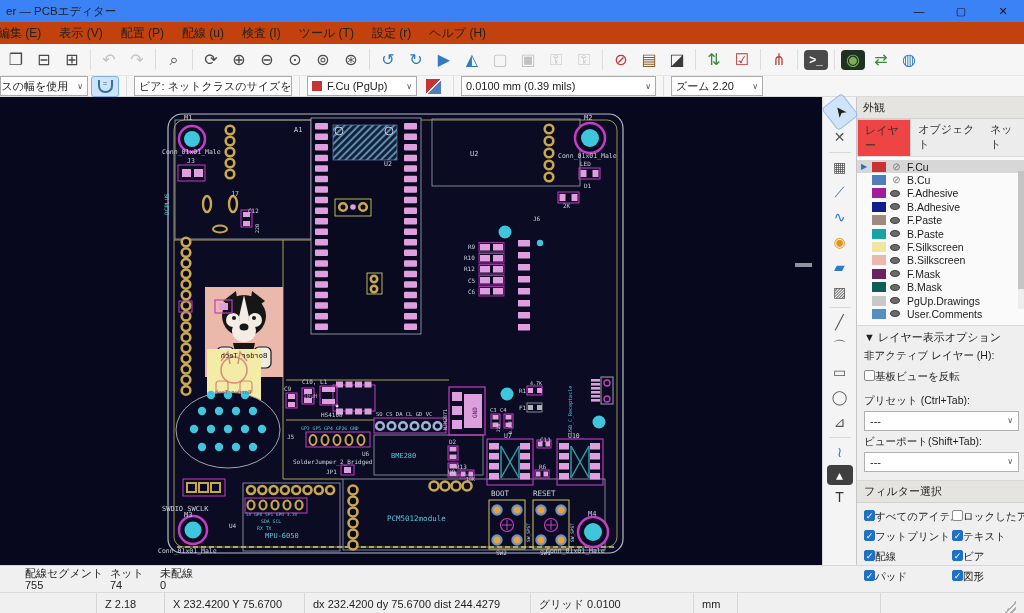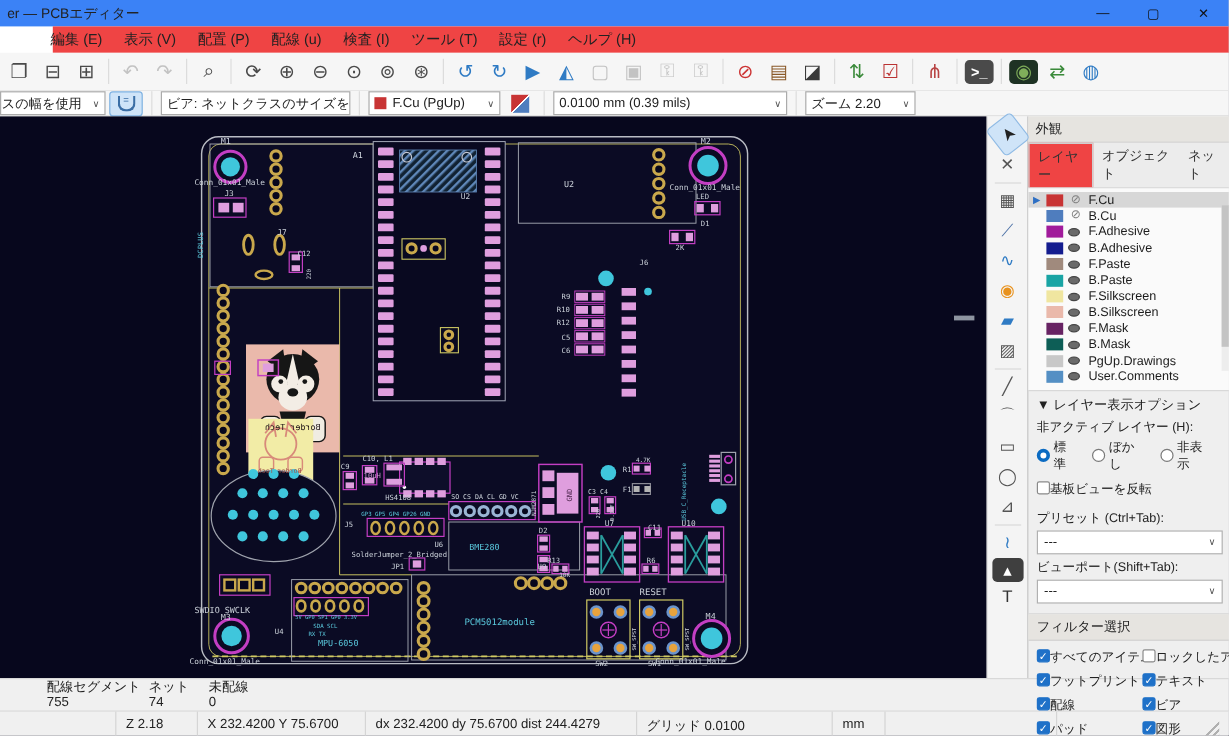--- a/index.html
+++ b/index.html
@@ -2,21 +2,21 @@
 <html><head>
 <meta charset="utf-8">
 <style>
   html,body{margin:0;padding:0;}
   body{width:1024px;height:613px;overflow:hidden;position:relative;background:#fff;
        font-family:"Liberation Sans",sans-serif;font-size:12px;color:#222;}
   
   .titlebar{height:22px;background:#3b82f6;display:flex;align-items:center;padding-left:6px;font-size:11.5px;}
   .win-controls{margin-left:auto;display:flex;height:22px;}
   .win-btn{width:42px;display:flex;align-items:center;justify-content:center;font-size:11px;color:#111;}
-  .menubar{height:22px;background:#ef4444;display:flex;align-items:center;font-size:12px;margin-left:44px;}
+  .menubar{height:22px;background:#c2410c;display:flex;align-items:center;font-size:12px;}
   .menu-item{padding:2px 9px;white-space:nowrap;}
   .menu-item.cut{margin-left:-11px;}
   
   .toolbar{height:31px;background:#f6f6f6;display:flex;align-items:center;padding:0 2px;border-bottom:1px solid #e6e6e6;}
   .tb-btn{min-width:26px;height:25px;display:flex;align-items:center;justify-content:center;font-size:16px;color:#4a4a4a;border-radius:3px;margin:0 1px;}
   .tb-btn.small{font-size:12px;font-weight:bold;}
   .tb-btn.disabled{color:#c3c3c3;}
   .tb-sep{width:1px;height:21px;background:#dcdcdc;margin:0 4px;flex:none;}
   .toolbar2{height:20px;background:#f6f6f6;display:flex;align-items:center;gap:3px;border-bottom:1px solid #dcdcdc;}
   .combo{height:18px;background:#fff;border:1px solid #ababab;display:flex;align-items:center;font-size:11px;padding:0 4px;white-space:nowrap;overflow:hidden;}
@@ -59,21 +59,21 @@
   .radio-row{display:flex;align-items:center;gap:4px;margin:3px 0;}
   .radio{width:11px;height:11px;border:1px solid #7a7a7a;border-radius:50%;background:#fff;box-sizing:border-box;flex:none;}
   .radio.sel{border:3.5px solid #0b6bc2;}
   .cb{width:11px;height:11px;border:1px solid #8a8a8a;background:#fff;border-radius:2px;font-size:9px;line-height:10px;text-align:center;color:#fff;box-sizing:border-box;flex:none;}
   .cb.checked{background:#1f71c8;border-color:#1f71c8;}
   .cbrow{display:flex;align-items:flex-start;gap:0;margin:3px 0;font-size:10.5px;white-space:nowrap;}
   .dd{height:18px;background:#fff;border:1px solid #b0b0b0;display:flex;align-items:center;font-size:11px;padding:0 5px;margin:2px 0 4px 0;}
   .dd .arrow{margin-left:auto;color:#555;font-size:8px;}
   .filter-grid{display:grid;grid-template-columns:86px 1fr;column-gap:2px;}
   
-  .status1{height:26px;background:#f0f0f0;border-top:1px solid #d8d8d8;display:flex;font-size:11px;padding-left:14px;}
+  .status1{height:26px;background:#f0f0f0;border-top:1px solid #d8d8d8;display:flex;font-size:11px;}
   .scount{display:flex;flex-direction:column;justify-content:center;line-height:12px;}
   .status2{height:22px;background:#f0f0f0;display:flex;font-size:11px;border-top:1px solid #dadada;}
   .scell{border-left:1px solid #d5d5d5;display:flex;align-items:center;padding:0 8px;white-space:nowrap;box-sizing:border-box;}
   .grip{margin-left:auto;width:14px;height:14px;align-self:flex-end;
         background:linear-gradient(135deg,transparent 50%,#b0b0b0 50%,#b0b0b0 60%,transparent 60%,transparent 70%,#b0b0b0 70%,#b0b0b0 80%,transparent 80%,transparent 90%,#b0b0b0 90%);}
 </style>
 </head>
 <body>
 
 <div class="titlebar">
@@ -714,34 +714,20 @@
           </div>
           <span class="layer-name">User.Comments</span>
         </div>
         <div class="scrollbar">
           <div class="scroll-thumb"></div>
         </div>
     </div>
     <div class="section">
       <div class="sec-head">▼ <span>レイヤー表示オプション</span></div>
       <div class="lbl">非アクティブ レイヤー (H):</div>
-      <div class="radio-row" id="radio-row">
-          <div style="display: flex; align-items: center; gap: 3px; margin-right: 9px;">
-            <div class="radio sel"></div>
-            <span style="font-size: 10.5px;">標準</span>
-          </div>
-          <div style="display: flex; align-items: center; gap: 3px; margin-right: 9px;">
-            <div class="radio"></div>
-            <span style="font-size: 10.5px;">ぼかし</span>
-          </div>
-          <div style="display: flex; align-items: center; gap: 3px; margin-right: 9px;">
-            <div class="radio"></div>
-            <span style="font-size: 10.5px;">非表示</span>
-          </div>
-        </div>
       <div class="cbrow" style="margin-top:7px">
         <div class="cb" id="flip-cb"></div>
         <span>基板ビューを反転</span>
       </div>
       <div class="lbl" style="margin-top:10px">プリセット (Ctrl+Tab):</div>
       <div class="dd">
         <span>---</span>
         <span class="arrow">∨</span>
       </div>
       <div class="lbl">ビューポート(Shift+Tab):</div>

